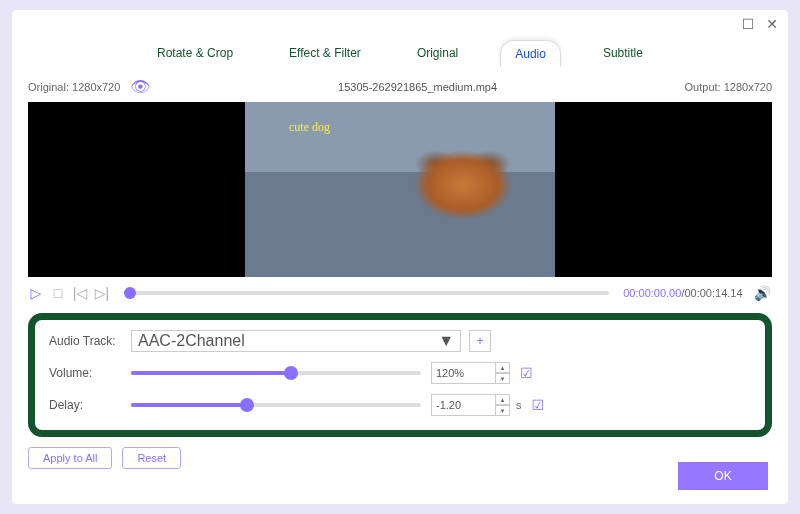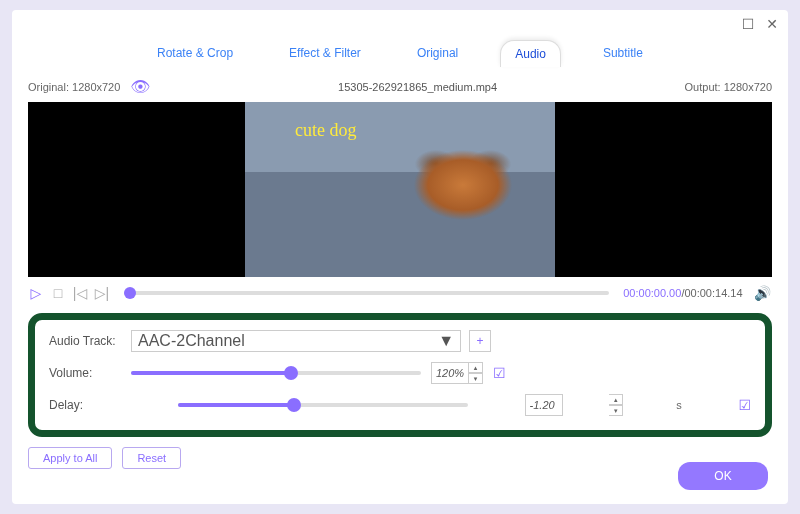--- a/index.html
+++ b/index.html
@@ -1,55 +1,55 @@
 <!DOCTYPE html>
 <html><head>
 <meta charset="utf-8">
 <style>
 * { box-sizing: border-box; margin: 0; padding: 0; font-family: Arial, sans-serif; }
 body { background: #e8e6f5; width: 800px; height: 514px; overflow: hidden; }
 .window { background: #fff; margin: 10px 12px; border-radius: 4px; height: 494px; position: relative; }
 .titlebar { display: flex; justify-content: flex-end; padding: 6px 10px; gap: 12px; }
 .titlebar span { cursor: pointer; color: #666; font-size: 14px; }
 .tabs { display: flex; justify-content: center; gap: 28px; padding: 2px 0 8px; }
-.tab { font-size: 12px; color: #3b82f6; padding: 6px 14px; cursor: pointer; border-radius: 14px 14px 0 0; }
+.tab { font-size: 12px; color: #14532d; padding: 6px 14px; cursor: pointer; border-radius: 14px 14px 0 0; }
 .tab.active { background: #fff; color: #1d4ed8; box-shadow: 0 -2px 4px rgba(0,0,0,0.08); border: 1px solid #ddd; border-bottom: none; }
 .infobar { display: flex; align-items: center; padding: 2px 16px 6px; font-size: 11px; color: #666; }
 .infobar .filename { flex: 1; text-align: center; color: #555; }
 .eye-icon { color: #8a6eff; margin-left: 10px; font-size: 16px; }
 .preview { background: #000; height: 175px; margin: 0 16px; position: relative; display: flex; justify-content: center; }
 .preview-img { height: 100%; width: 310px; background: linear-gradient(180deg,#8a9bb0 0%,#8a9bb0 40%,#6b7a8f 40%,#6b7a8f 100%); position: relative; overflow: hidden; }
 .preview-img::before { content:''; position:absolute; right:20px; top:20px; width:180px; height:140px; background: radial-gradient(ellipse 70px 50px at 60% 45%, #c97a3a 0%, #a85d28 50%, transparent 70%), radial-gradient(ellipse 30px 20px at 75% 30%, #7a4a28 0%, transparent 70%), radial-gradient(ellipse 30px 20px at 45% 30%, #7a4a28 0%, transparent 70%); border-radius: 50% 50% 40% 40%; }
-.cute-label { position: absolute; top: 18px; left: 50px; color: #ffeb3b; font-family: 'Comic Sans MS', cursive; font-size: 18px; }
+.cute-label { position: absolute; top: 18px; left: 44px; color: #ffeb3b; font-family: 'Comic Sans MS', cursive; font-size: 12px; }
 .playbar { display: flex; align-items: center; padding: 8px 16px; gap: 6px; font-size: 12px; }
 .pbtn { color: #8a6eff; cursor: pointer; font-size: 14px; width: 16px; text-align: center; }
 .pbtn.g { color: #aaa; }
 .seek { flex: 1; height: 4px; background: #ddd; margin: 0 8px; position: relative; border-radius: 2px; }
 .seek-dot { position: absolute; left: 0%; top: -4px; width: 12px; height: 12px; background: #8a6eff; border-radius: 50%; }
 .timecode { color: #8a6eff; font-size: 11px; }
 .timecode .dur { color: #666; }
 .vol-icon { color: #8a6eff; font-size: 14px; margin-left: 6px; }
 .settings { margin: 4px 16px; padding: 10px 14px 14px; border: 7px solid #14532d; border-radius: 14px; position: relative; }
 .row { display: flex; align-items: center; margin-bottom: 10px; font-size: 12px; color: #555; }
-.row:last-child { margin-bottom: 0; justify-content: space-between; }
+.row:last-child { margin-bottom: 0; }
 .row .lbl { width: 82px; }
 .select { flex: 0 0 330px; height: 22px; border: 1px solid #ccc; padding: 0 6px; font-size: 16px; display: flex; align-items: center; justify-content: space-between; background: #fff; }
 .plusbtn { width: 22px; height: 22px; border: 1px solid #ccc; margin-left: 8px; display: flex; align-items: center; justify-content: center; color: #8a6eff; cursor: pointer; }
 .slider { flex: 0 0 290px; height: 4px; background: #ddd; border-radius: 2px; position: relative; margin-right: 10px; }
 .slider-fill { position: absolute; height: 100%; background: #8a6eff; border-radius: 2px; }
 .slider-dot { position: absolute; top: -5px; width: 14px; height: 14px; background: #8a6eff; border-radius: 50%; margin-left: -7px; }
-.numbox { width: 38px; height: 22px; border: 1px solid #ccc; font-size: 11px; padding: 3px 4px; display: flex; align-items: center; font-style: italic; }
+.numbox { width: 65px; height: 22px; border: 1px solid #ccc; font-size: 11px; padding: 3px 4px; display: flex; align-items: center; }
 .spin { width: 14px; display: flex; flex-direction: column; }
 .spin span { height: 11px; border: 1px solid #ccc; border-left: none; font-size: 7px; text-align: center; line-height: 9px; cursor: pointer; color: #666; }
 .ckicon { color: #8a6eff; margin-left: 10px; font-size: 14px; }
 .unit { margin-left: 6px; font-size: 11px; color: #666; }
 .btnrow { display: flex; gap: 10px; padding: 6px 16px; }
 .btn { border: 1px solid #b8a8f0; color: #8a6eff; background: #fff; padding: 4px 14px; font-size: 11px; border-radius: 3px; cursor: pointer; }
 .footer { position: absolute; bottom: 14px; right: 20px; display: flex; gap: 14px; }
-.fbtn { background: #9478ff; color: #fff; border: none; padding: 7px 0; width: 90px; font-size: 12px; border-radius: 12px; cursor: pointer; }
+.fbtn { background: #9478ff; color: #fff; border: none; padding: 7px 0; width: 90px; font-size: 12px; border-radius: 0; cursor: pointer; }
 </style>
 </head>
 <body>
 
 <div class="window">
   <div class="titlebar">
     <span>☐</span>
     <span>✕</span>
   </div>
 

